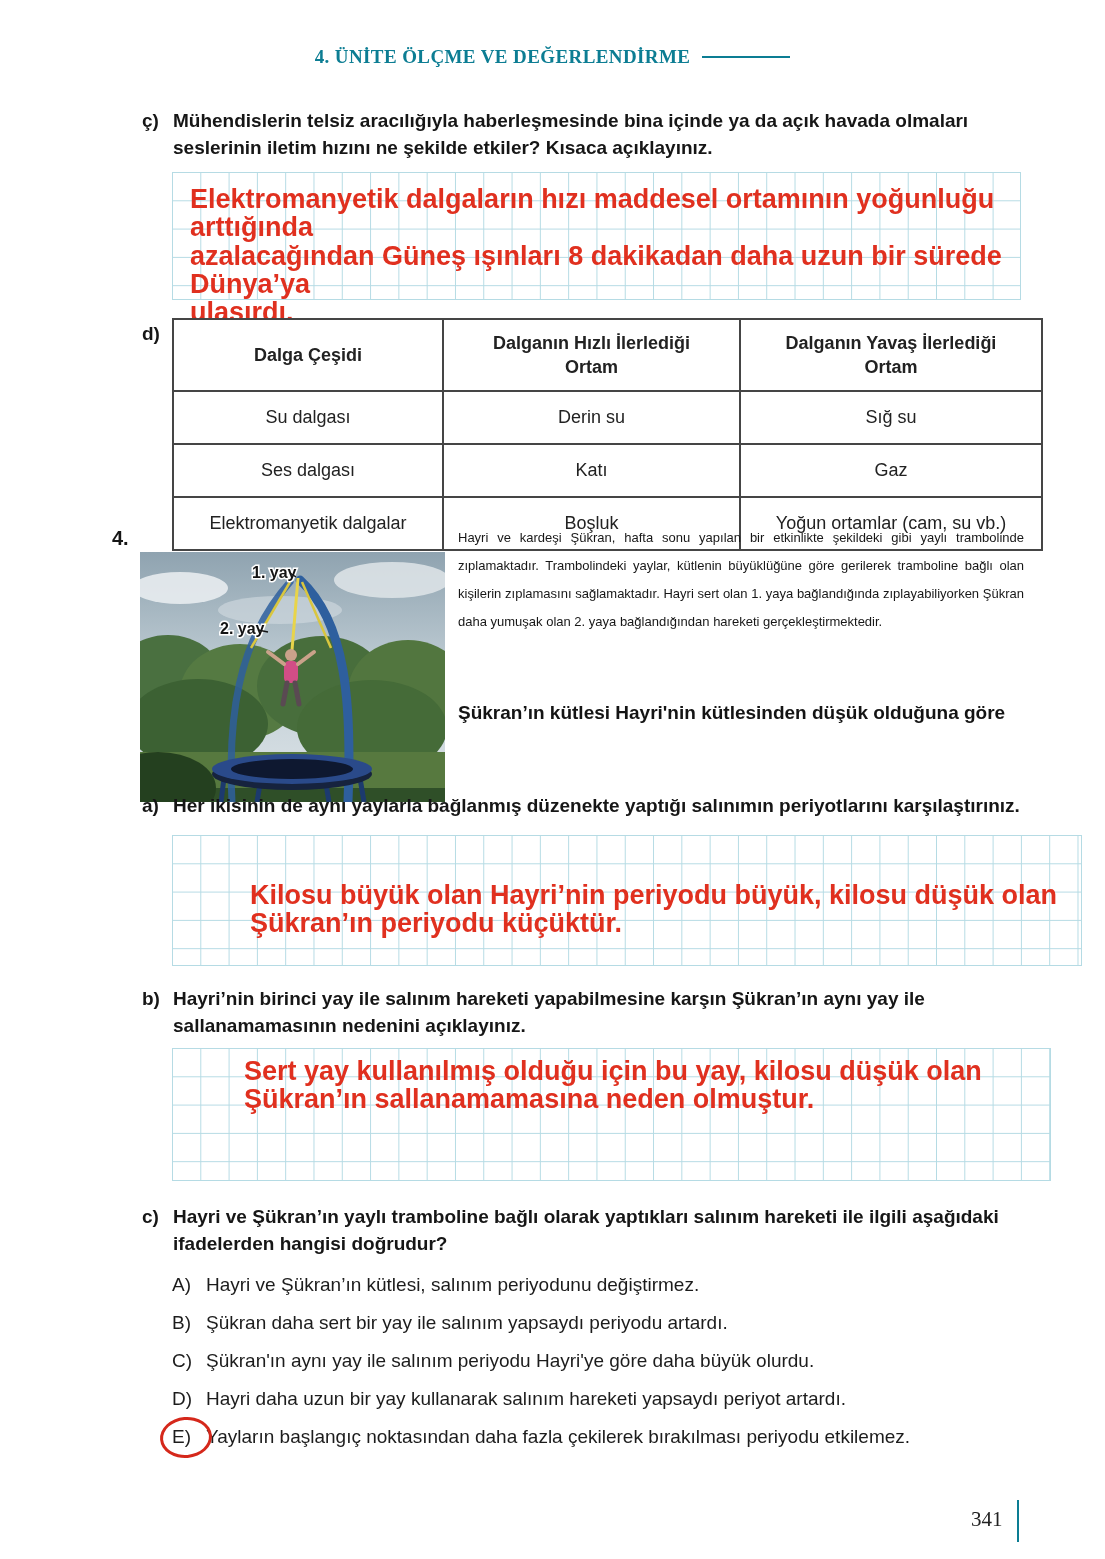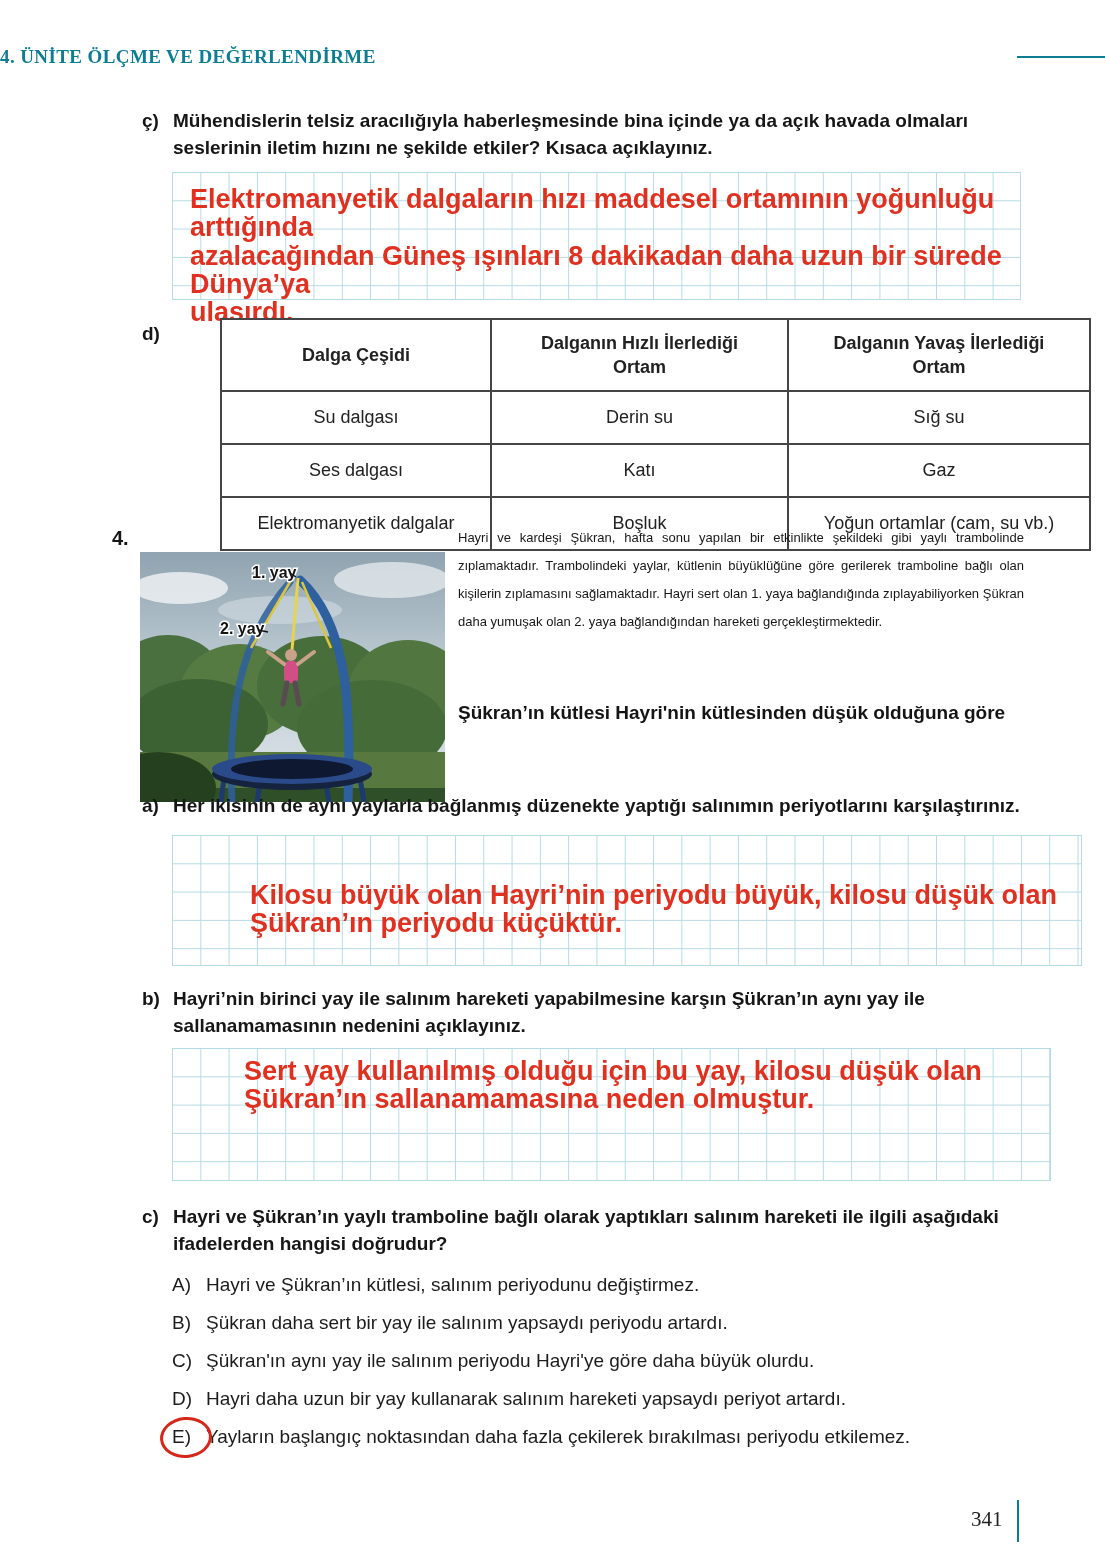--- a/index.html
+++ b/index.html
@@ -7,21 +7,21 @@
     width:1105px; height:1559px;
     background:#ffffff;
     font-family:"Liberation Sans", sans-serif;
     color:#1a1a1a;
     position:relative;
     overflow:hidden;
   }
   .page { position:absolute; inset:0; }
 
   
-  .header { position:absolute; top:46px; left:0; right:0; display:flex; justify-content:space-between; align-items:center; }
+  .header { position:absolute; top:46px; left:0; right:0; display:flex; justify-content:center; align-items:center; }
   .header-text {
     font-family:"Liberation Serif", serif;
     font-weight:bold; font-size:19px; letter-spacing:0.4px;
     color:#0c7d93;
   }
   .header-rule { width:88px; height:2px; background:#0c7d93; margin-left:12px; }
 
   
   .q { position:absolute; display:flex; font-weight:bold; font-size:19px; line-height:27px; color:#161616; }
   .q-label { width:31px; flex:none; }
@@ -45,21 +45,21 @@
     white-space:pre-line;
   }
   .grid1 { top:172px; left:172px; width:849px; height:128px; padding:13px 16px 0 18px; box-sizing:border-box; }
   .grid2 { top:835px; left:172px; width:910px; height:131px; padding:46px 0 0 78px; box-sizing:border-box; }
   .grid3 { top:1048px; left:172px; width:879px; height:133px; padding:9px 0 0 72px; box-sizing:border-box; }
 
   .q-c { top:107px; left:142px; width:884px; }
   .d-label { position:absolute; top:323px; left:142px; font-weight:bold; font-size:19px; color:#161616; }
 
   
-  table.wave { position:absolute; top:318px; left:172px; width:869px; border-collapse:collapse; table-layout:fixed; background:#fff;margin-left:48px; }
+  table.wave { position:absolute; top:318px; left:172px; width:869px; border-collapse:collapse; table-layout:fixed; background:#fff; }
   table.wave th, table.wave td {
     border:2px solid #454545;
     text-align:center; vertical-align:middle;
     font-size:18px; color:#222; padding:4px 30px;
   }
   table.wave th { font-weight:bold; height:62px; line-height:24px; }
   table.wave td { height:43px; font-weight:normal; }
 
   
   .q4-number { position:absolute; top:527px; left:112px; font-weight:bold; font-size:20px; color:#161616; }

